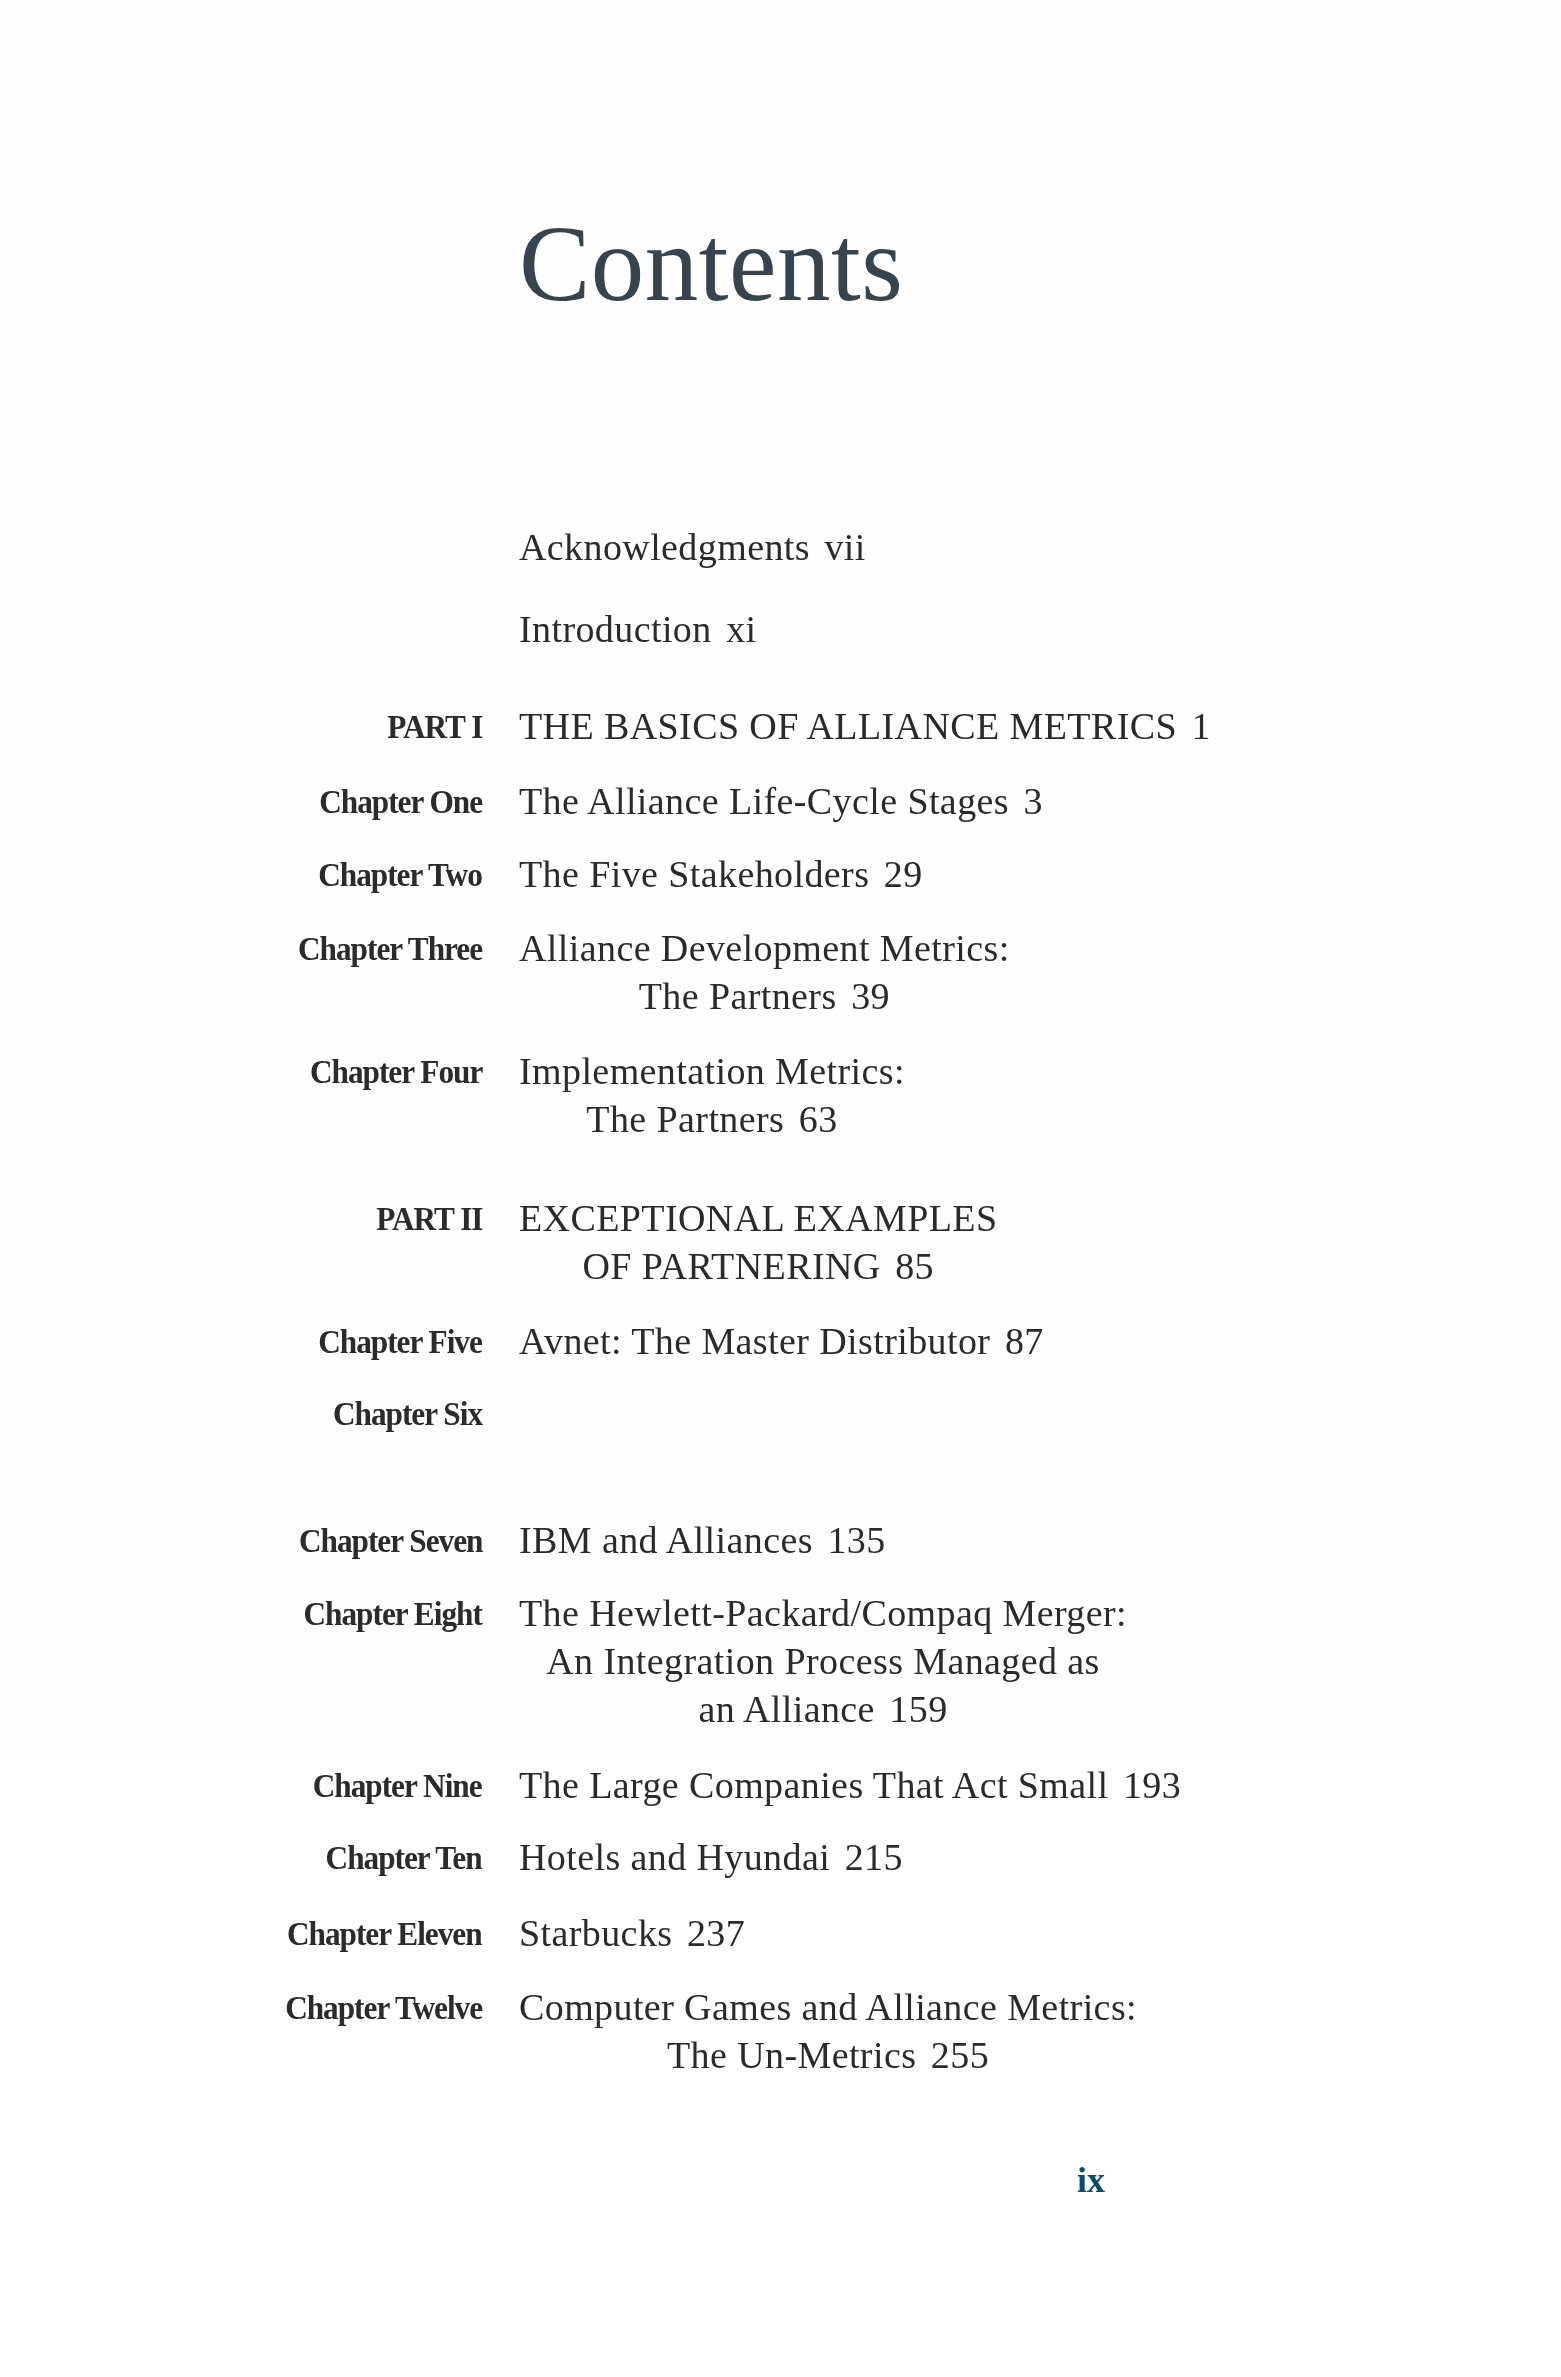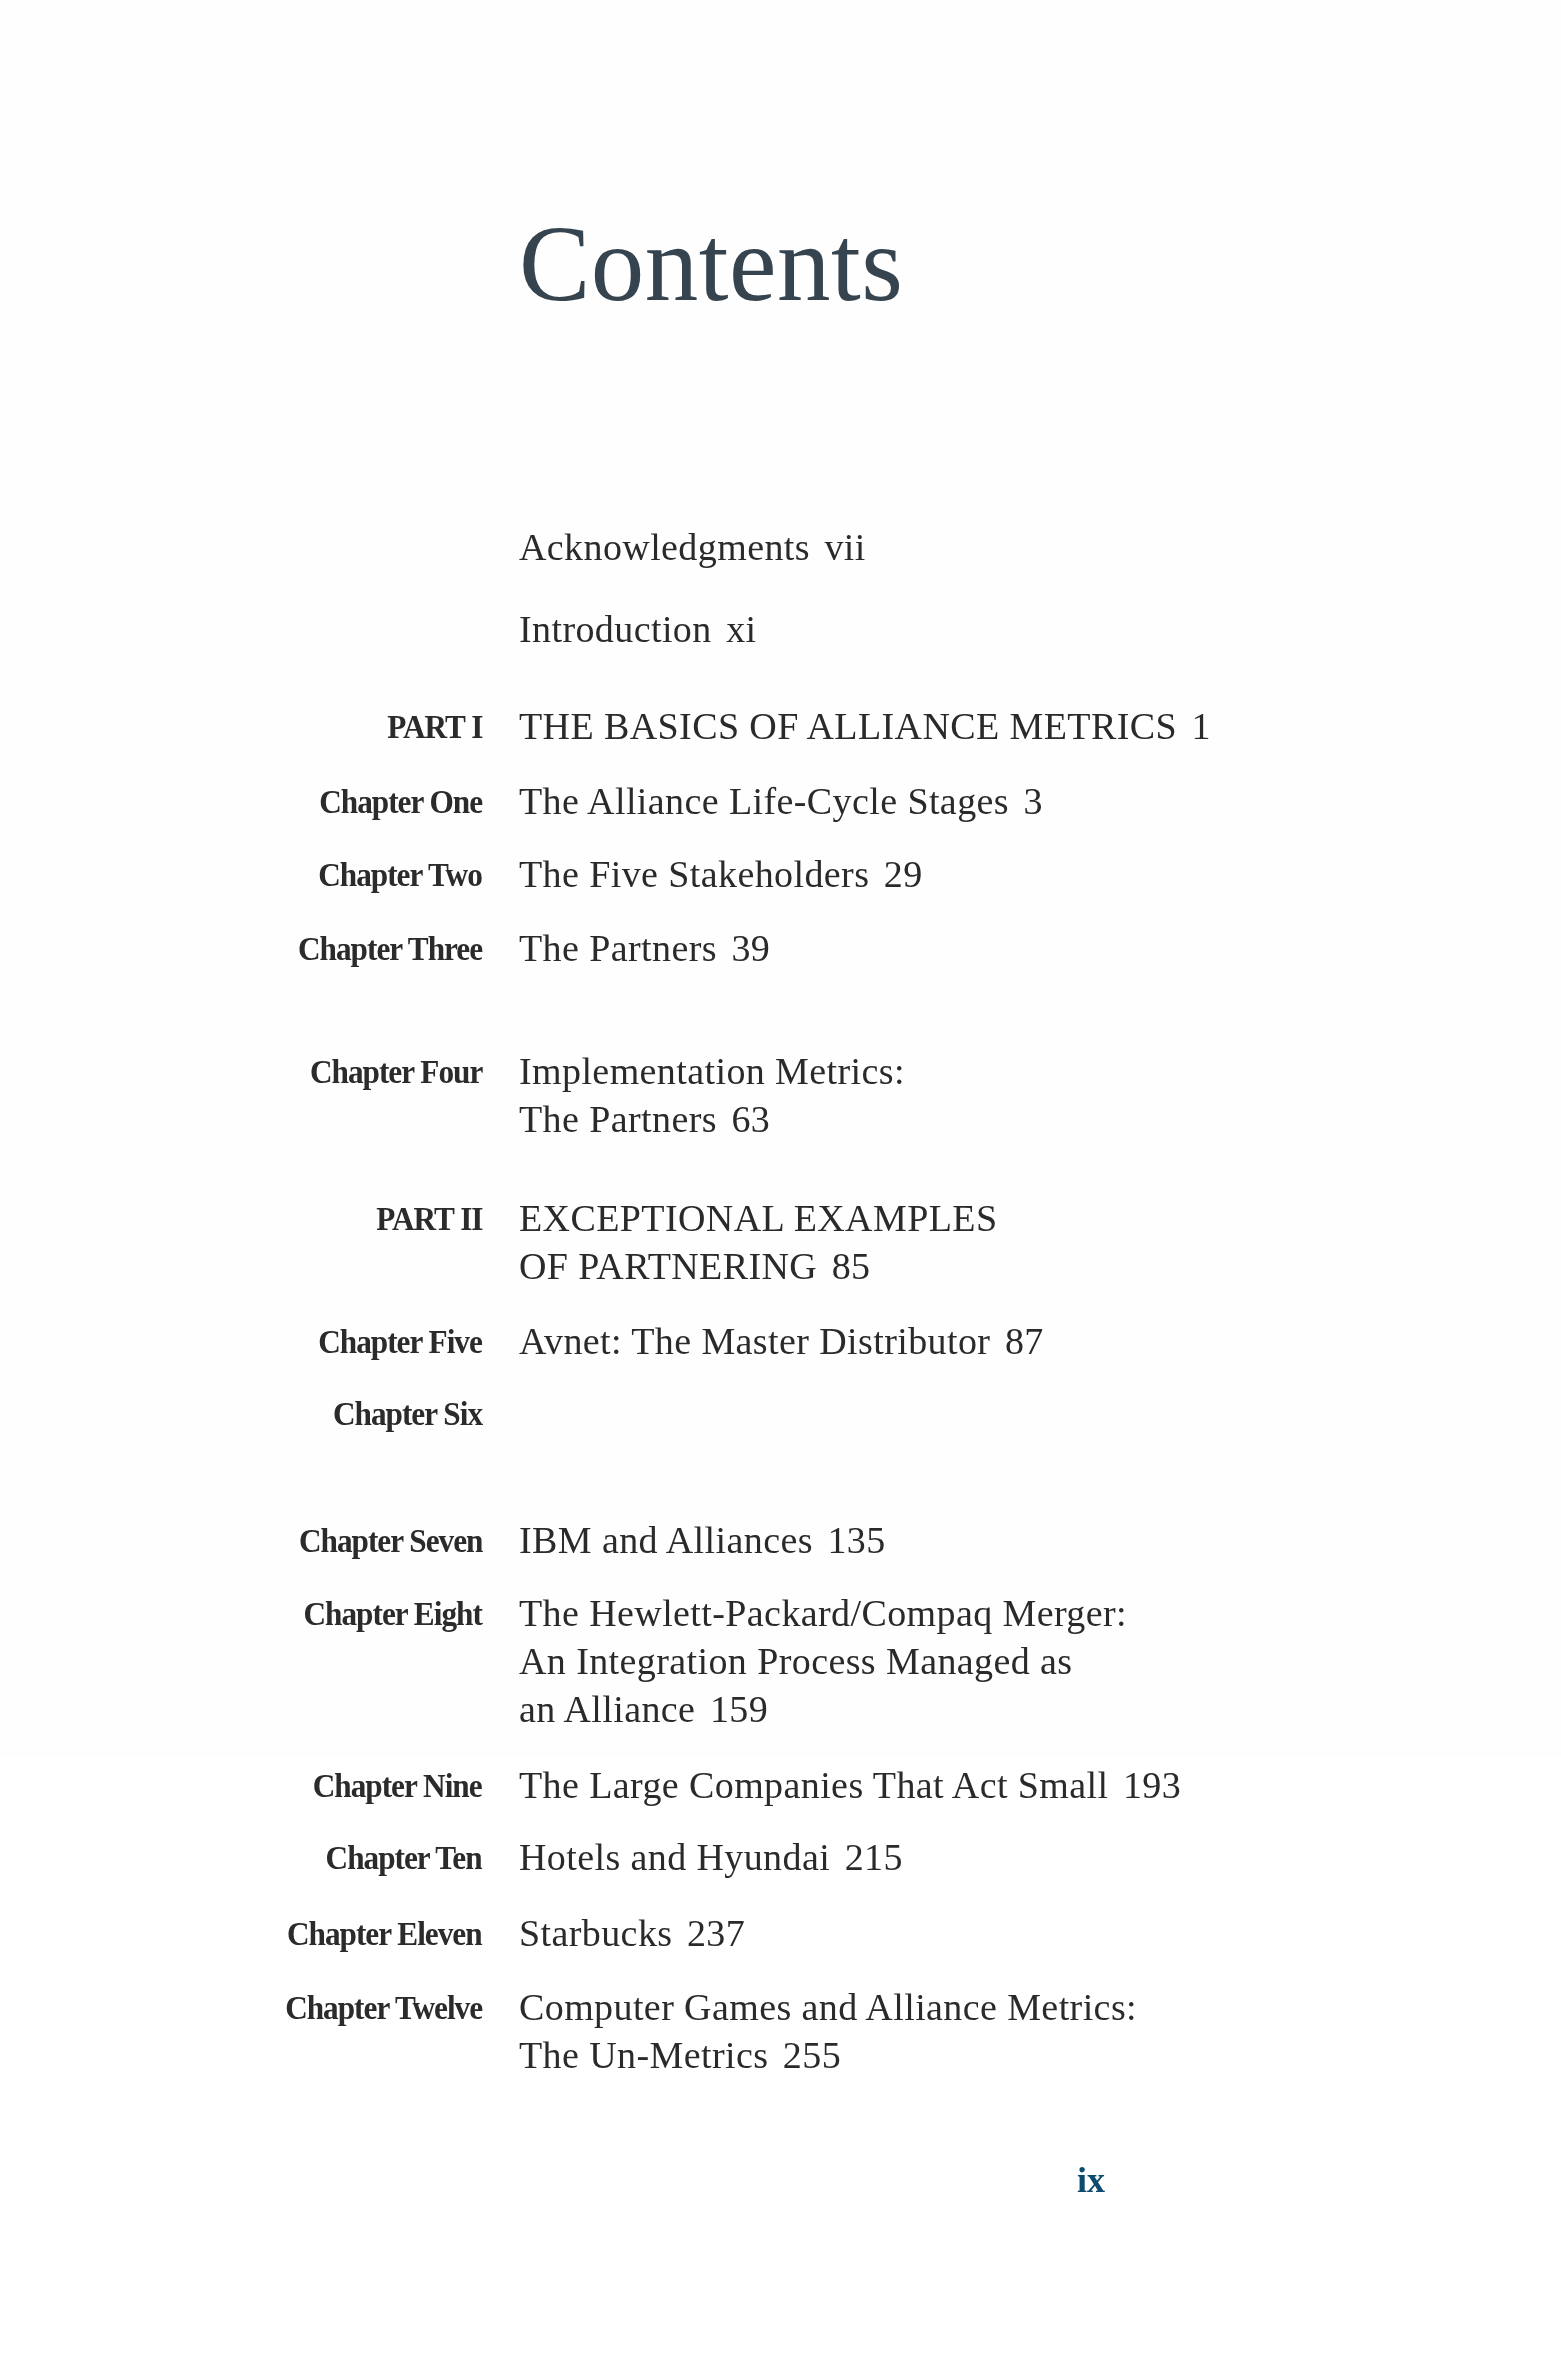--- a/index.html
+++ b/index.html
@@ -59,20 +59,21 @@
       left: 519px;
       top: 0;
       font-size: 38px;
       line-height: 48px;
       letter-spacing: 0.4px;
       color: #2a2a2a;
       white-space: nowrap;
     }
     .text .line {
       display: block;
+      text-align: center;
     }
     .pg {
       margin-left: 14.5px;
     }
     .folio {
       position: absolute;
       left: 1077px;
       top: 2162px;
       font-size: 36px;
       line-height: 36px;
@@ -116,20 +117,21 @@
   <div class="entry" style="top:850px;">
     <div class="label">Chapter Two</div>
     <div class="text">
       <span class="line"><span>The Five Stakeholders</span><span class="pg">29</span></span>
     </div>
   </div>
 
   <div class="entry" style="top:924px;">
     <div class="label">Chapter Three</div>
     <div class="text">
+      <span class="line">Alliance Development Metrics:</span>
       <span class="line"><span>The Partners</span><span class="pg">39</span></span>
     </div>
   </div>
 
   <div class="entry" style="top:1047px;">
     <div class="label">Chapter Four</div>
     <div class="text">
       <span class="line">Implementation Metrics:</span>
       <span class="line"><span>The Partners</span><span class="pg">63</span></span>
     </div>

